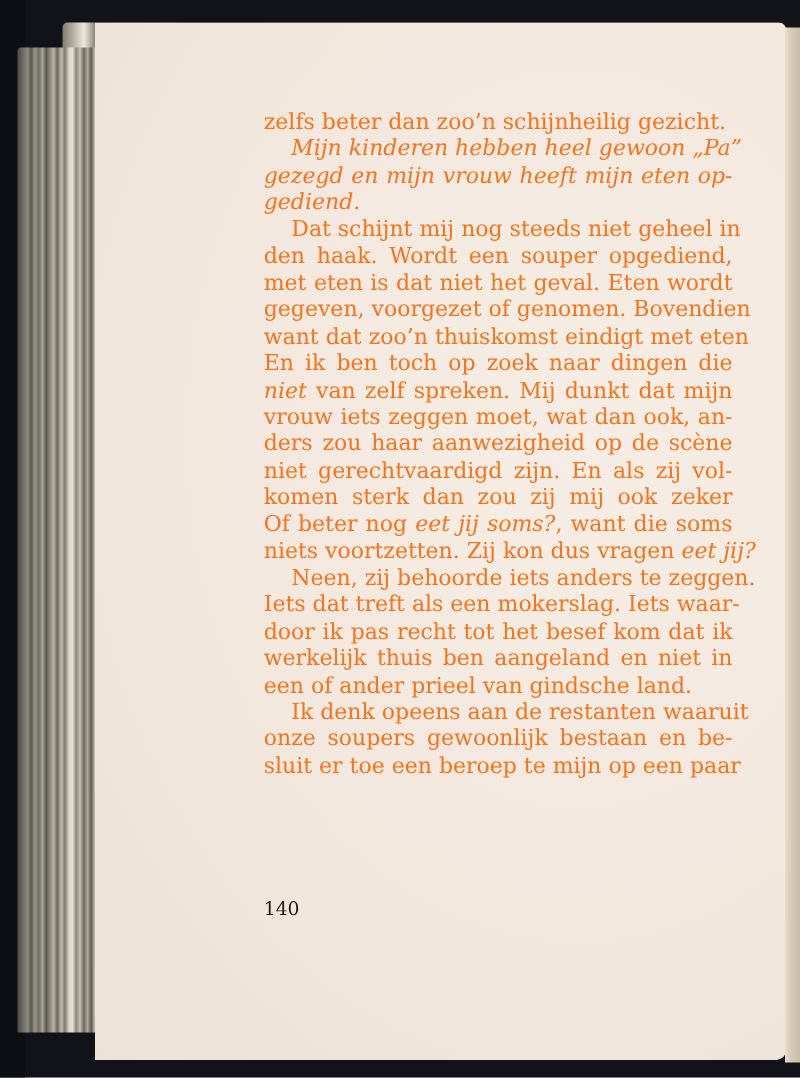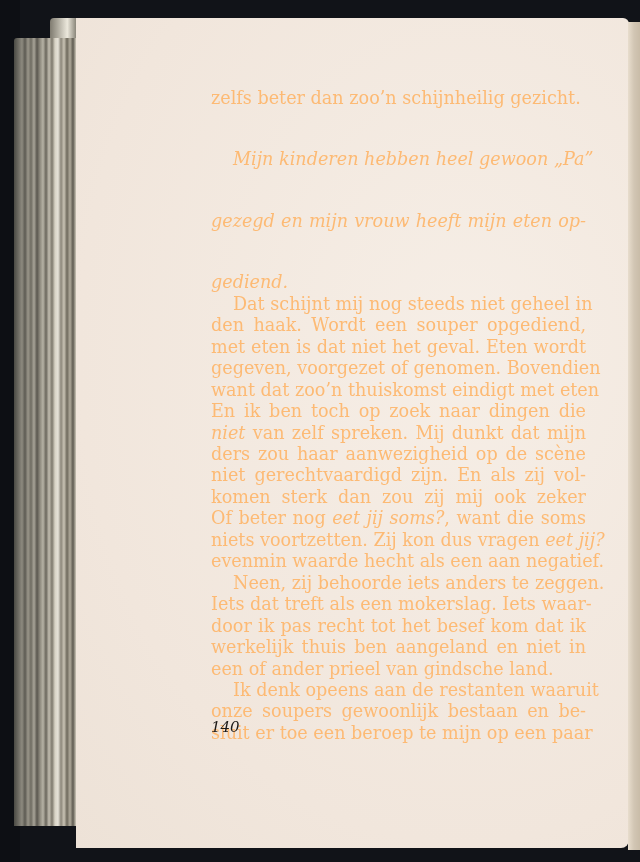--- a/index.html
+++ b/index.html
@@ -32,34 +32,34 @@
     background: #f4ebe2;
     background-image: radial-gradient(ellipse at 70% 40%, #f6eee6 0%, #f1e6dc 70%, #ede2d7 100%);
     border-top-right-radius: 6px; border-bottom-right-radius: 8px;
   }
   .right-edge {
     position: absolute; left: 628px; top: 22px; width: 12px; height: 828px;
     background: linear-gradient(90deg, #e8ddcd, #d2c6b4 50%, #c9bca8);
   }
   .text-block {
     position: absolute; left: 211px; top: 88px; width: 375px;
-    color: #fdba74;
+    color: #f97316;
     font-size: 17.6px;
     line-height: 21.45px;
   }
   .line {
     display: block; white-space: nowrap;
     text-align: justify; text-align-last: justify;
   }
   .line.last { text-align-last: left; }
   .line.indent { padding-left: 22px; }
-  .it { font-style: italic; margin-top: 40px; }
+  .it { font-style: italic; }
   .page-number {
     position: absolute; left: 211px; top: 718px;
-    font-size: 15px; color: #1d1a18; font-style: italic;
+    font-size: 15px; color: #1d1a18;
   }
 </style>
 </head>
 <body>
 
 <div class="spine-shadow"></div>
 <div class="page-stack-top"></div>
 <div class="page-stack"></div>
 <div class="page"></div>
 <div class="right-edge"></div>
@@ -69,26 +69,26 @@
   <span class="line indent it">Mijn kinderen hebben heel gewoon „Pa”</span>
   <span class="line it">gezegd en mijn vrouw heeft mijn eten op-</span>
   <span class="line it last">gediend.</span>
   <span class="line indent">Dat schijnt mij nog steeds niet geheel in</span>
   <span class="line">den haak. Wordt een souper opgediend,</span>
   <span class="line">met eten is dat niet het geval. Eten wordt</span>
   <span class="line">gegeven, voorgezet of genomen. Bovendien</span>
   <span class="line">want dat zoo’n thuiskomst eindigt met eten</span>
   <span class="line">En ik ben toch op zoek naar dingen die</span>
   <span class="line"><span class="it">niet</span><span> van zelf spreken. Mij dunkt dat mijn</span></span>
+  <span class="line">vrouw iets zeggen moet, wat dan ook, an-</span>
   <span class="line">ders zou haar aanwezigheid op de scène</span>
   <span class="line">niet gerechtvaardigd zijn. En als zij vol-</span>
   <span class="line">komen sterk dan zou zij mij ook zeker</span>
   <span class="line"><span>Of beter nog </span><span class="it">eet jij soms?</span><span>, want die soms</span></span>
   <span class="line"><span>niets voortzetten. Zij kon dus vragen </span><span class="it">eet jij?</span></span>
-  <span class="line last">evenmin waarde hecht als een aan negatief.</span>
   <span class="line indent">Neen, zij behoorde iets anders te zeggen.</span>
   <span class="line">Iets dat treft als een mokerslag. Iets waar-</span>
   <span class="line">door ik pas recht tot het besef kom dat ik</span>
   <span class="line">werkelijk thuis ben aangeland en niet in</span>
   <span class="line last">een of ander prieel van gindsche land.</span>
   <span class="line indent">Ik denk opeens aan de restanten waaruit</span>
   <span class="line">onze soupers gewoonlijk bestaan en be-</span>
   <span class="line">sluit er toe een beroep te mijn op een paar</span>
 </div>
 

